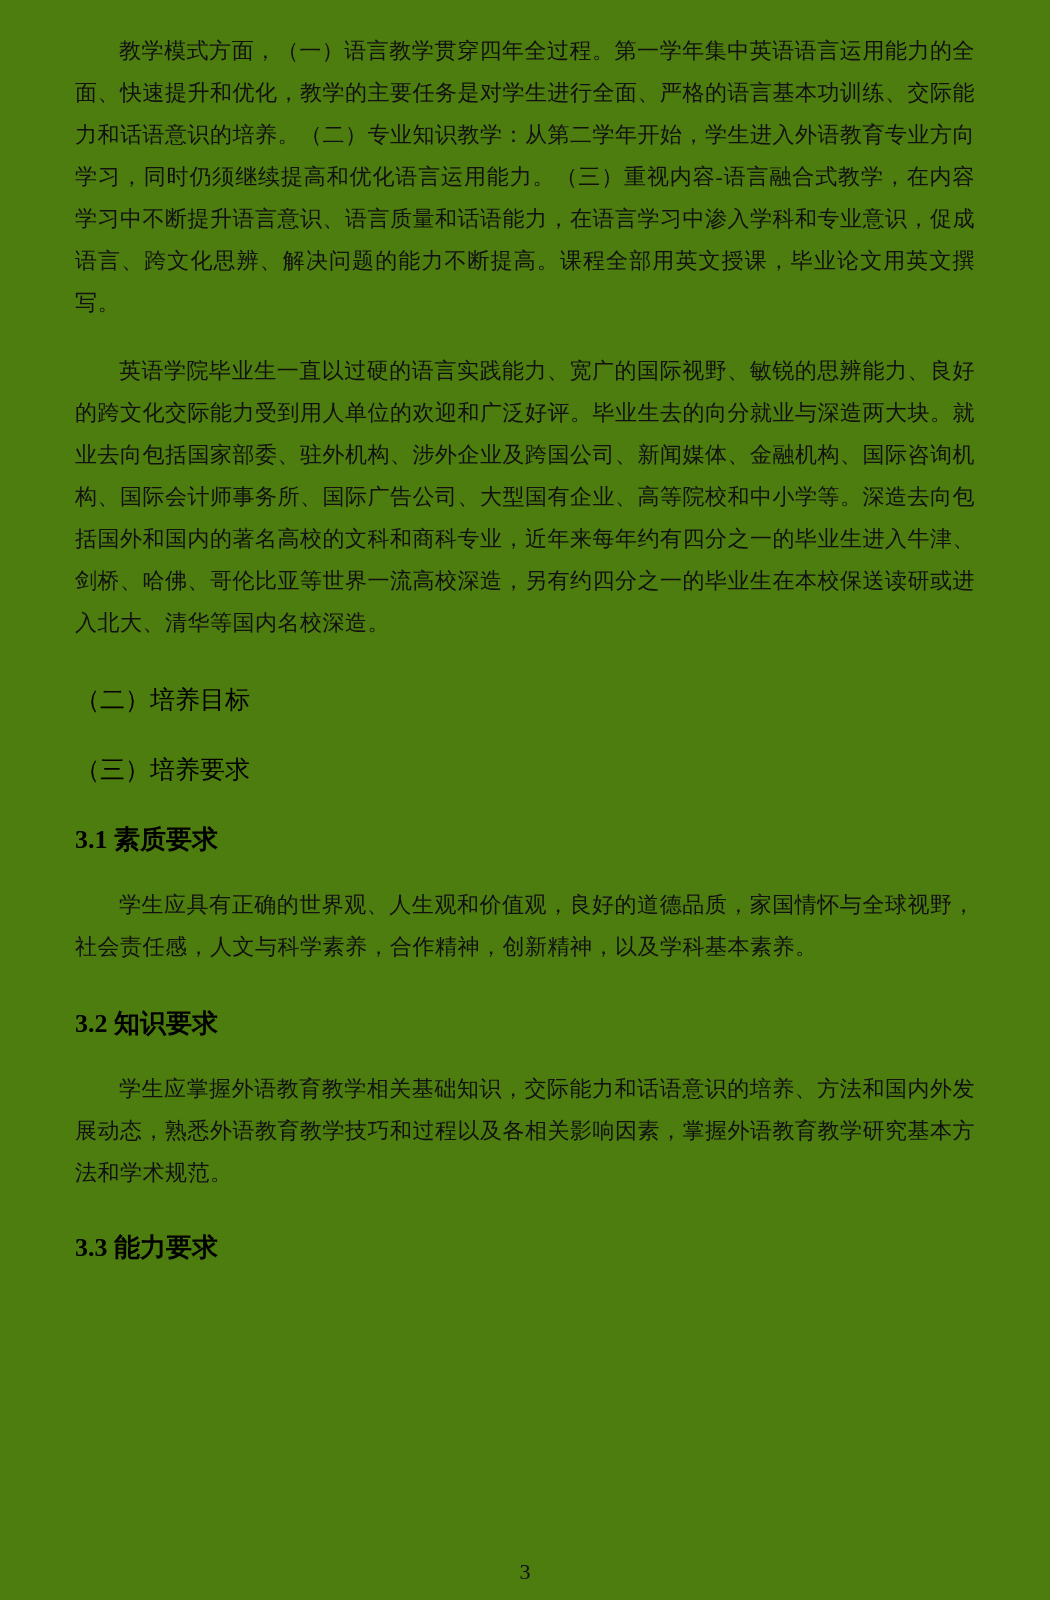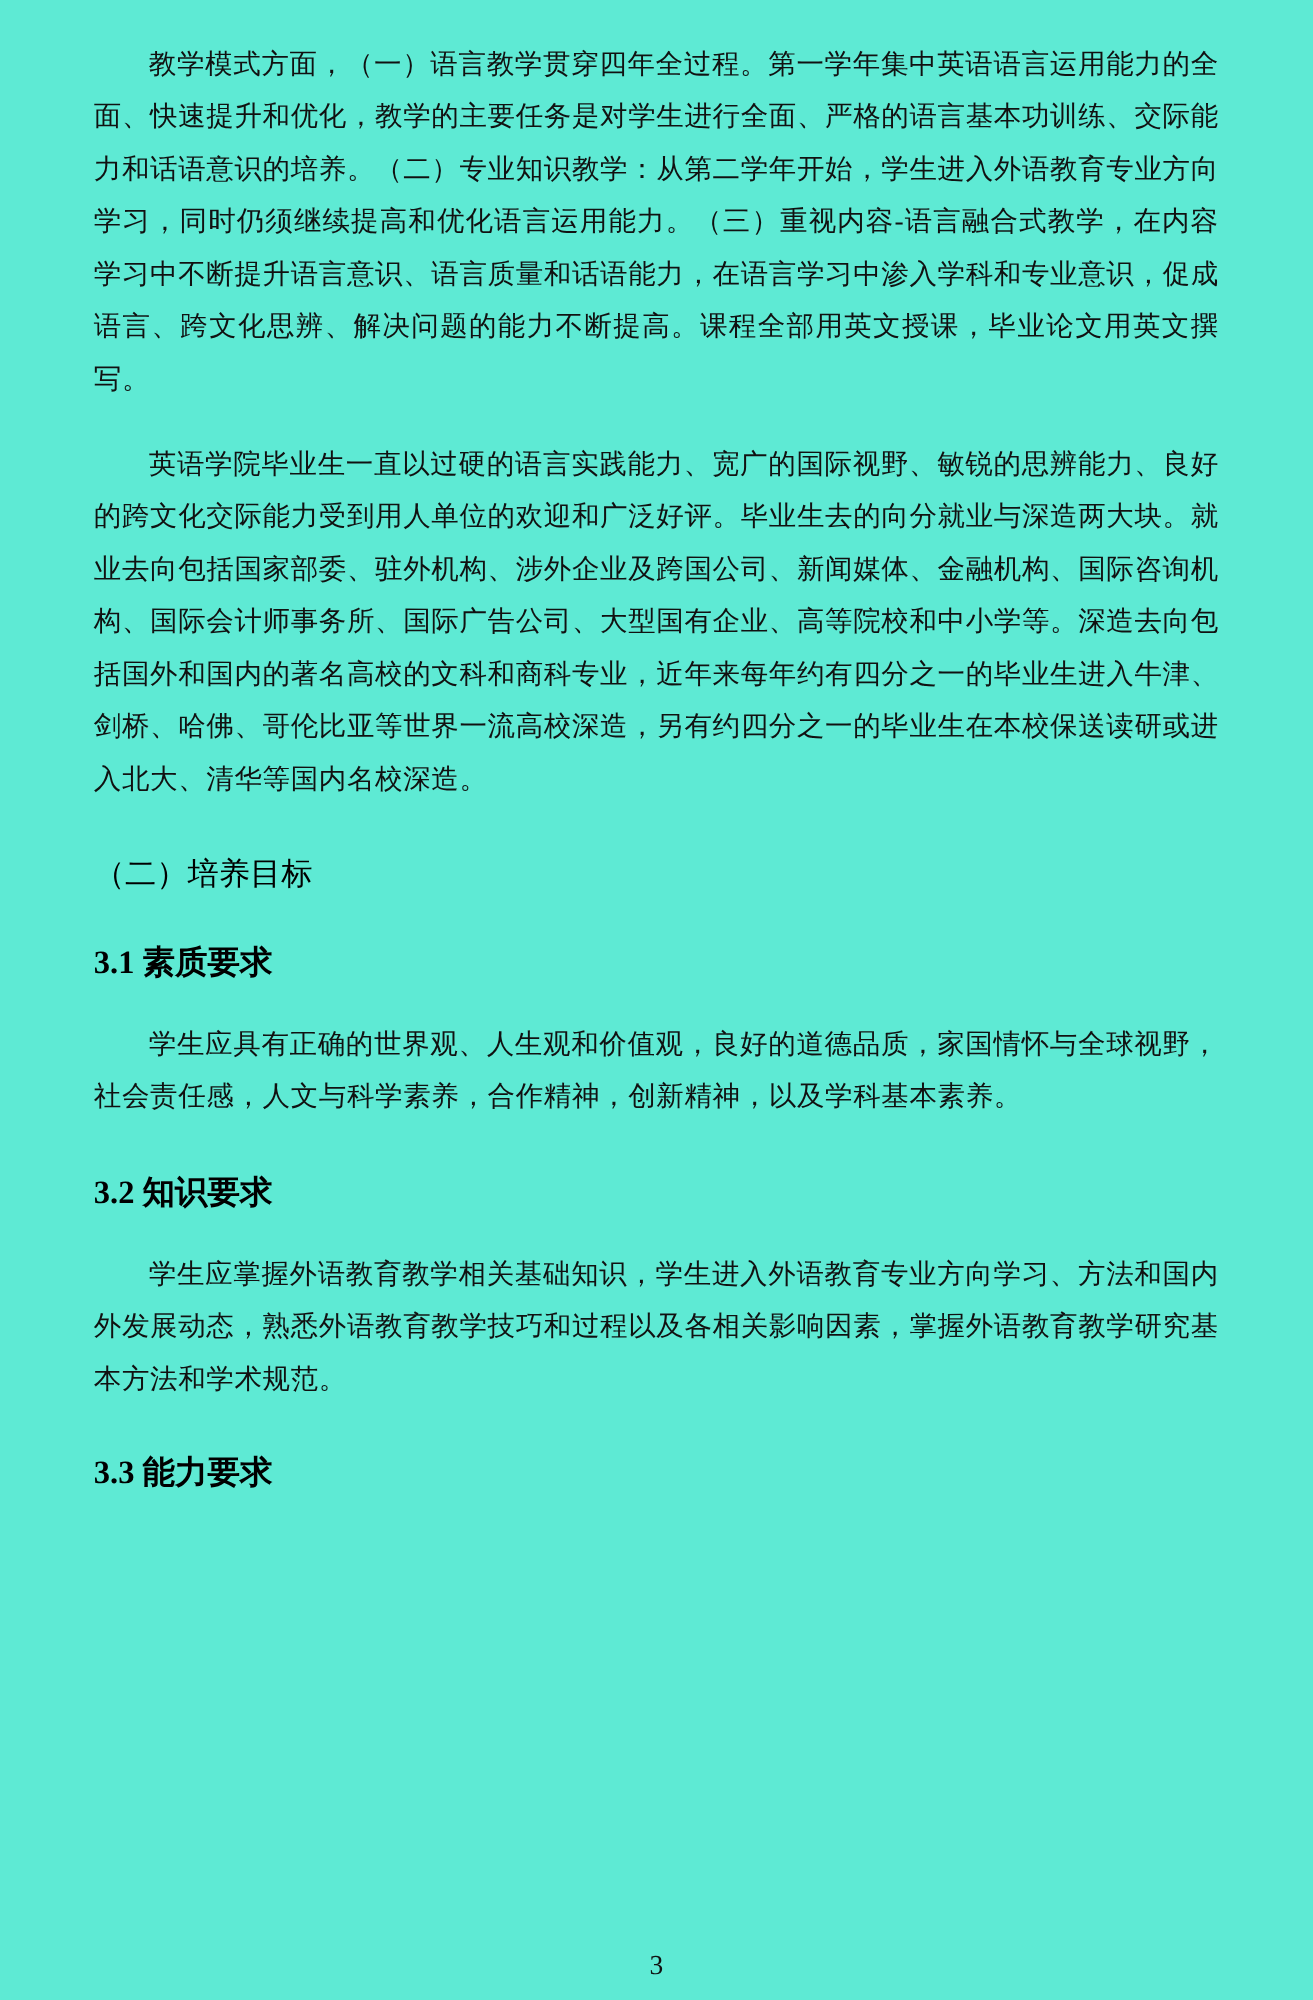--- a/index.html
+++ b/index.html
@@ -4,21 +4,21 @@
 <style>
   html, body {
     margin: 0;
     padding: 0;
     background: #ffffff;
   }
   .page {
     position: relative;
     width: 1050px;
     height: 1600px;
-    background: #5eead4;
+    background: #4d7c0f;
     color: #111111;
     box-sizing: border-box;
     padding: 30px 75px 0 75px;
     font-family: "Liberation Serif", "DejaVu Serif", serif;
     overflow: hidden;
   }
   .body-para {
     font-size: 22px;
     line-height: 42px;
     letter-spacing: 0.5px;
@@ -71,26 +71,27 @@
 
 <div class="page">
 
   <p class="body-para para-1">教学模式方面，（一）语言教学贯穿四年全过程。第一学年集中英语语言运用能力的全面、快速提升和优化，教学的主要任务是对学生进行全面、严格的语言基本功训练、交际能力和话语意识的培养。（二）专业知识教学：从第二学年开始，学生进入外语教育专业方向学习，同时仍须继续提高和优化语言运用能力。（三）重视内容-语言融合式教学，在内容学习中不断提升语言意识、语言质量和话语能力，在语言学习中渗入学科和专业意识，促成语言、跨文化思辨、解决问题的能力不断提高。课程全部用英文授课，毕业论文用英文撰写。</p>
 
   <p class="body-para para-2">英语学院毕业生一直以过硬的语言实践能力、宽广的国际视野、敏锐的思辨能力、良好的跨文化交际能力受到用人单位的欢迎和广泛好评。毕业生去的向分就业与深造两大块。就业去向包括国家部委、驻外机构、涉外企业及跨国公司、新闻媒体、金融机构、国际咨询机构、国际会计师事务所、国际广告公司、大型国有企业、高等院校和中小学等。深造去向包括国外和国内的著名高校的文科和商科专业，近年来每年约有四分之一的毕业生进入牛津、剑桥、哈佛、哥伦比亚等世界一流高校深造，另有约四分之一的毕业生在本校保送读研或进入北大、清华等国内名校深造。</p>
 
   <h2 class="section-heading heading-goal">（二）培养目标</h2>
 
 
+  <h2 class="section-heading heading-req">（三）培养要求</h2>
 
   <h3 class="sub-heading sub-31">3.1 素质要求</h3>
 
   <p class="body-para para-31">学生应具有正确的世界观、人生观和价值观，良好的道德品质，家国情怀与全球视野，社会责任感，人文与科学素养，合作精神，创新精神，以及学科基本素养。</p>
 
   <h3 class="sub-heading sub-32">3.2 知识要求</h3>
 
-  <p class="body-para para-32">学生应掌握外语教育教学相关基础知识，学生进入外语教育专业方向学习、方法和国内外发展动态，熟悉外语教育教学技巧和过程以及各相关影响因素，掌握外语教育教学研究基本方法和学术规范。</p>
+  <p class="body-para para-32">学生应掌握外语教育教学相关基础知识，交际能力和话语意识的培养、方法和国内外发展动态，熟悉外语教育教学技巧和过程以及各相关影响因素，掌握外语教育教学研究基本方法和学术规范。</p>
 
   <h3 class="sub-heading sub-33">3.3 能力要求</h3>
 
   <div class="page-number">3</div>
 
 </div>
 
 </body></html>

